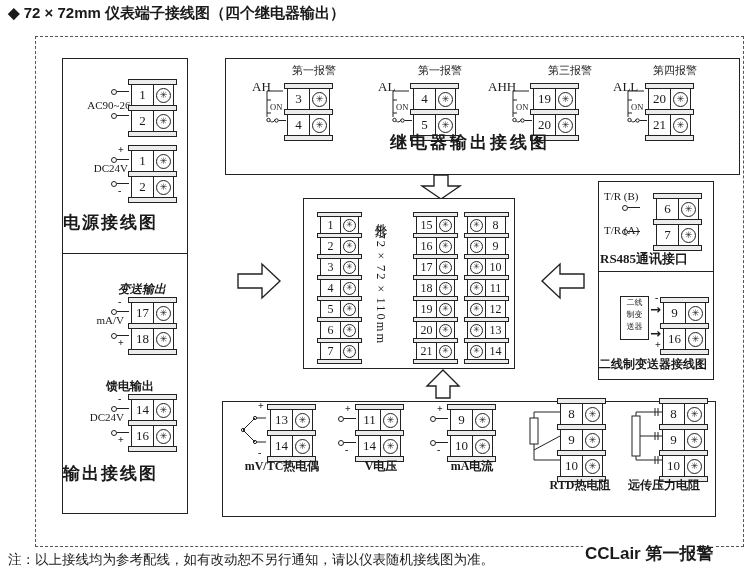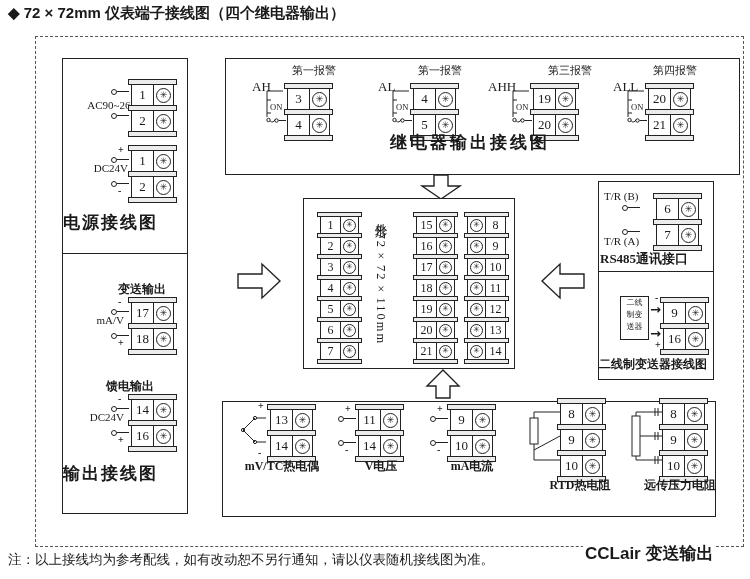--- a/index.html
+++ b/index.html
@@ -95,21 +95,21 @@
         <b class="tn">2</b>
         <span class="ts">
           <i class="scr">✳</i>
         </span>
       </div>
     <i class="fl"></i>
   </div>
   <div class="lbl sec" style="left:63px;top:211px;width:122px;font-size:17px;">电源接线图</div>
 
   <div class="box" style="left:62px;top:253px;width:124px;height:259px;"></div>
-  <div class="lbl" style="left:106px;top:281px;width:72px;text-align:center;font-size:12px;font-weight:600;">变送输出</div>
+  <div class="lbl" style="left:106px;top:281px;width:72px;text-align:center;font-size:12px;font-weight:600;font-style:italic;">变送输出</div>
   <span class="stubw" style="left:111px;top:307px;">
       <b class="sg a">-</b>
     </span>
   <span class="stubw" style="left:111px;top:331px;">
       <b class="sg b">+</b>
     </span>
   <div class="lbl" style="left:84px;top:314px;width:40px;text-align:right;font-size:11px;">mA/V</div>
   <div class="tb" style="left:131px;top:297px;">
     <i class="fl"></i>
     <div class="trow">
@@ -444,21 +444,21 @@
         </span>
         <b class="tn">14</b>
       </div>
     <i class="fl"></i>
   </div>
 
   <div class="box" style="left:598px;top:181px;width:114px;height:91px;"></div>
   <div class="lbl" style="left:604px;top:190px;font-size:11px;">T/R (B)</div>
   <span class="stubw" style="left:622px;top:203px;"></span>
   <span class="stubw" style="left:622px;top:227px;"></span>
-  <div class="lbl" style="left:604px;top:235px;font-size:11px;">T/R (A)</div>
+  <div class="lbl" style="left:604px;top:224px;font-size:11px;">T/R (A)</div>
   <div class="tb" style="left:656px;top:193px;">
     <i class="fl"></i>
     <div class="trow">
         <b class="tn">6</b>
         <span class="ts">
           <i class="scr">✳</i>
         </span>
       </div>
     <i class="fl"></i>
     <div class="trow">
@@ -631,19 +631,19 @@
       </div>
     <i class="fl"></i>
     <div class="trow">
         <b class="tn">10</b>
         <span class="ts">
           <i class="scr">✳</i>
         </span>
       </div>
     <i class="fl"></i>
   </div>
-  <div class="lbl" style="left:628px;top:477px;width:104px;text-align:center;font-size:12px;font-weight:600;">远传压力电阻</div>
+  <div class="lbl" style="left:628px;top:477px;width:104px;text-align:left;font-size:12px;font-weight:600;">远传压力电阻</div>
 
 
   <div id="footnote" class="lbl" style="left:8px;top:551px;">注：以上接线均为参考配线，如有改动恕不另行通知，请以仪表随机接线图为准。</div>
-  <div id="watermark" class="lbl" style="left:583px;top:542px;">CCLair 变送输出</div>
+  <div id="watermark" class="lbl" style="left:583px;top:542px;">CCLair 第一报警</div>
 
 </div>
 
 </body></html>

